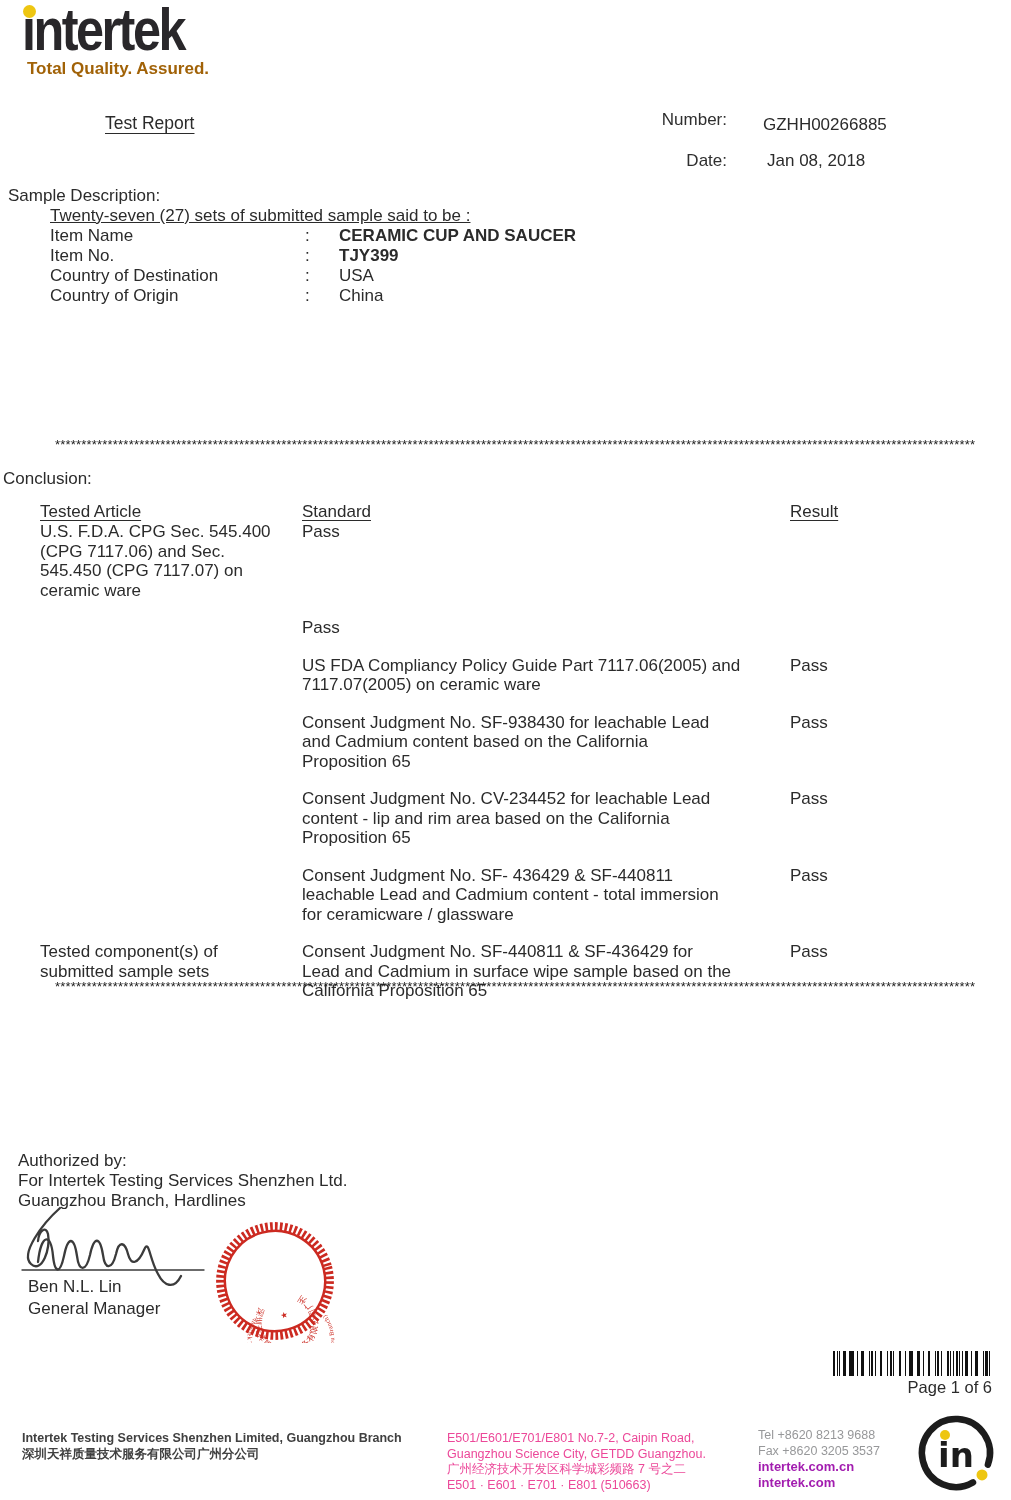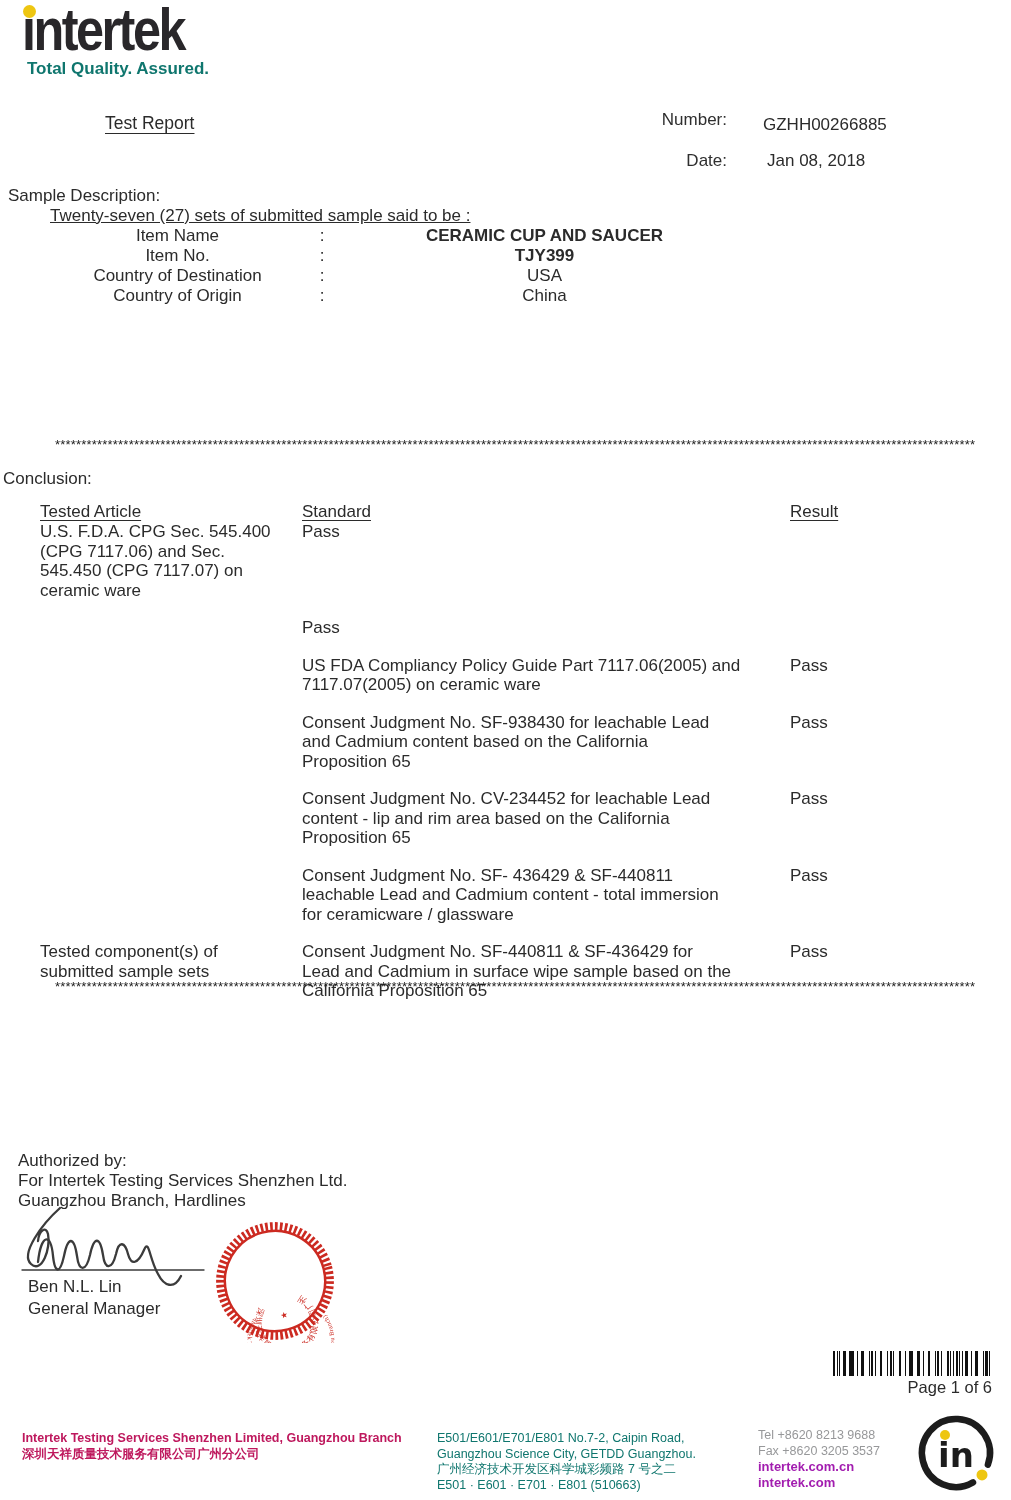--- a/index.html
+++ b/index.html
@@ -15,34 +15,34 @@
   .wordmark-wrap { left:22px; top:-2px; width:260px; height:64px; }
   .wordmark {
     font-weight:bold; font-size:60px; line-height:64px; color:#29272a;
     letter-spacing:-3px; transform:scaleX(.84); transform-origin:left top;
     display:inline-block;
   }
   .logo-dot {
     position:absolute; left:1px; top:7px; width:13px; height:13px;
     border-radius:50%; background:#eec611;
   }
-  .tagline { left:27px; top:59px; font-weight:bold; font-size:17px; color:#0f766e; }
+  .tagline { left:27px; top:59px; font-weight:bold; font-size:17px; color:#a16207; }
 
   
   .title { left:105px; top:113px; font-weight:normal; text-decoration:underline; text-underline-offset:4px; font-size:17.5px; }
   .hdr-label { width:127px; text-align:right; color:#2f2f2f; }
   .num-label { left:600px; top:110px; }
   .num-value { left:763px; top:115px; }
   .date-label { left:600px; top:151px; }
   .date-value { left:767px; top:151px; }
 
   
   .sample-heading { left:8px; top:186px; }
   .sample-intro { left:50px; top:206px;text-decoration:underline; }
-  .sample-fields { left:50px; top:226px; width:700px;text-align:center; }
+  .sample-fields { left:50px; top:226px; width:700px; }
   .s-row { display:grid; grid-template-columns:255px 34px auto; line-height:20px; }
   .b { font-weight:bold; }
 
   
   .divider { left:55px; width:920px; overflow:hidden; white-space:nowrap;
     font-size:13px; line-height:13px; letter-spacing:.2px; color:#222; }
   .div1 { top:438px; }
   .div2 { top:980px; }
 
   
@@ -64,22 +64,22 @@
   .barcode { left:833px; top:1351px; width:158px; height:25px; background-color:#fff;
     background-image:
       repeating-linear-gradient(90deg,#111 0 1.5px,transparent 1.5px 6px),
       repeating-linear-gradient(90deg,#111 0 2px,transparent 2px 9.5px),
       repeating-linear-gradient(90deg,transparent 0 4px,#111 4px 5px,transparent 5px 12.5px);
   }
   .page-indicator { left:820px; top:1377px; width:172px; text-align:right; font-size:16.5px; }
 
   
   .footer-col { font-size:12.5px; line-height:15.5px; }
-  .f-col1 { left:22px; top:1431px; width:415px; font-weight:bold; color:#be185d; }
-  .f-col2 { left:437px; top:1431px; width:304px; color:#0f766e; white-space:pre-line; }
+  .f-col1 { left:22px; top:1431px; width:415px; font-weight:bold; color:#404040; }
+  .f-col2 { left:447px; top:1431px; width:304px; color:#ec4899; white-space:pre-line; }
   .f-col3 { left:758px; top:1428px; width:150px; color:#97989a; }
   .f-col3 .site { color:#a21caf; font-weight:bold; font-size:13px; }
   .footer-mark { left:908px; top:1413px; }
 </style>
 </head>
 <body>
 
 <div class="page">
 
   <div class="abs wordmark-wrap">

